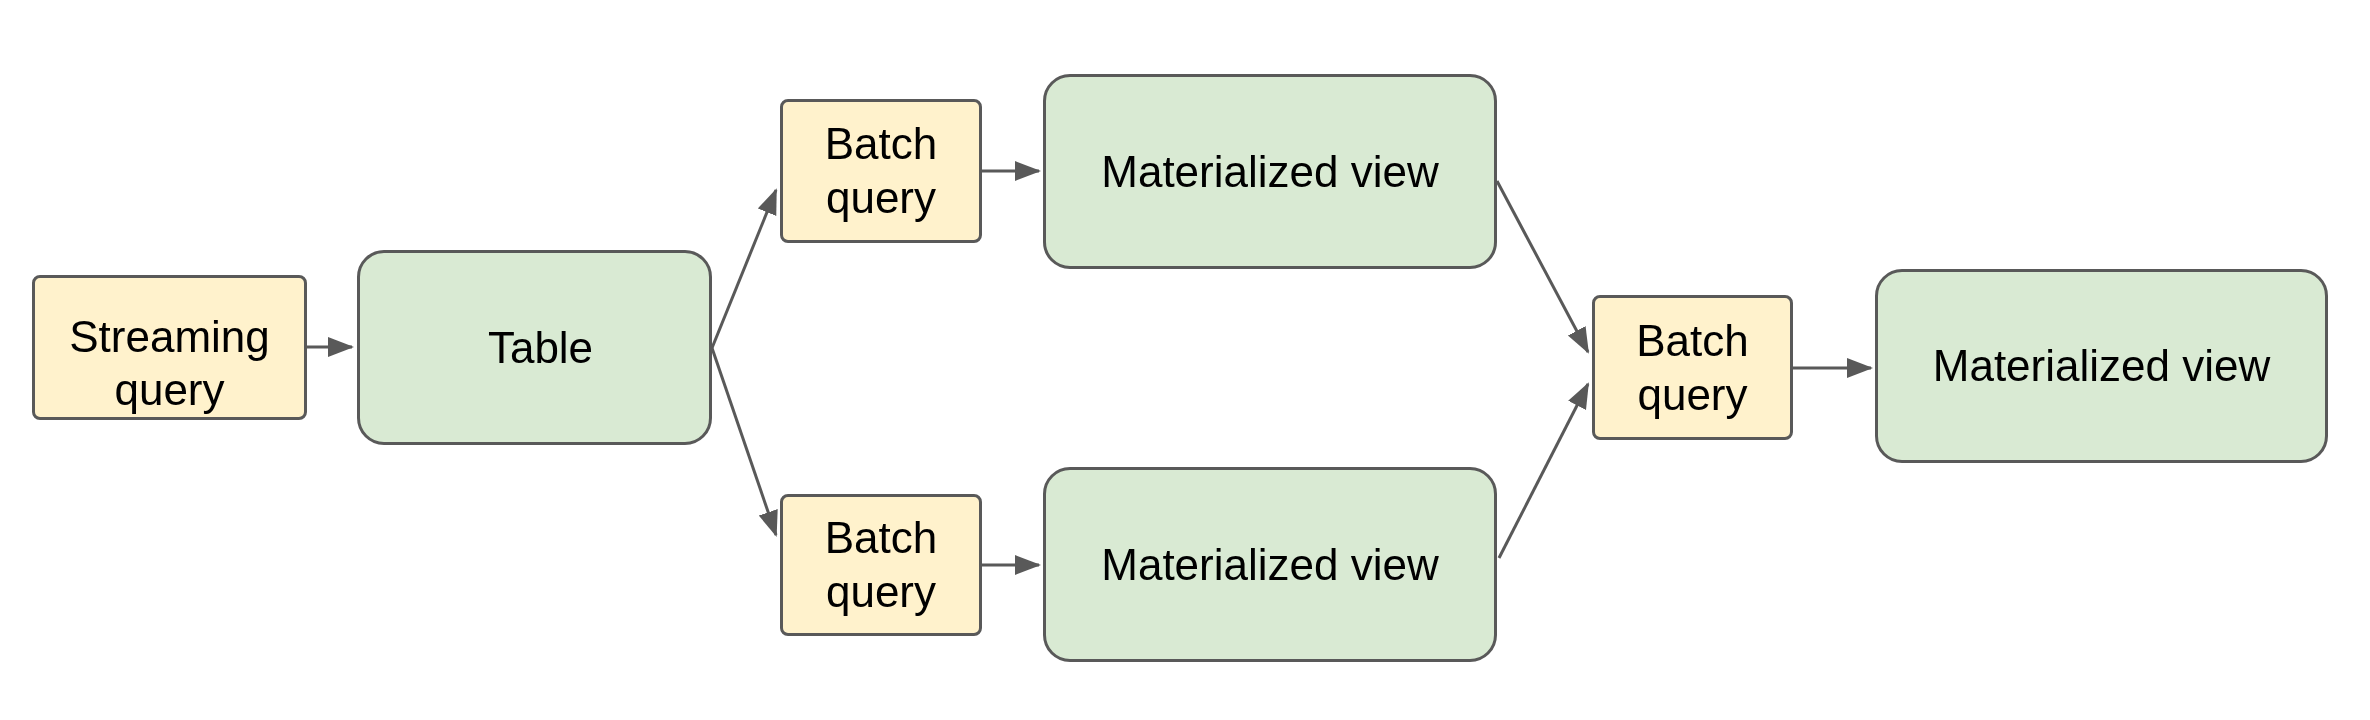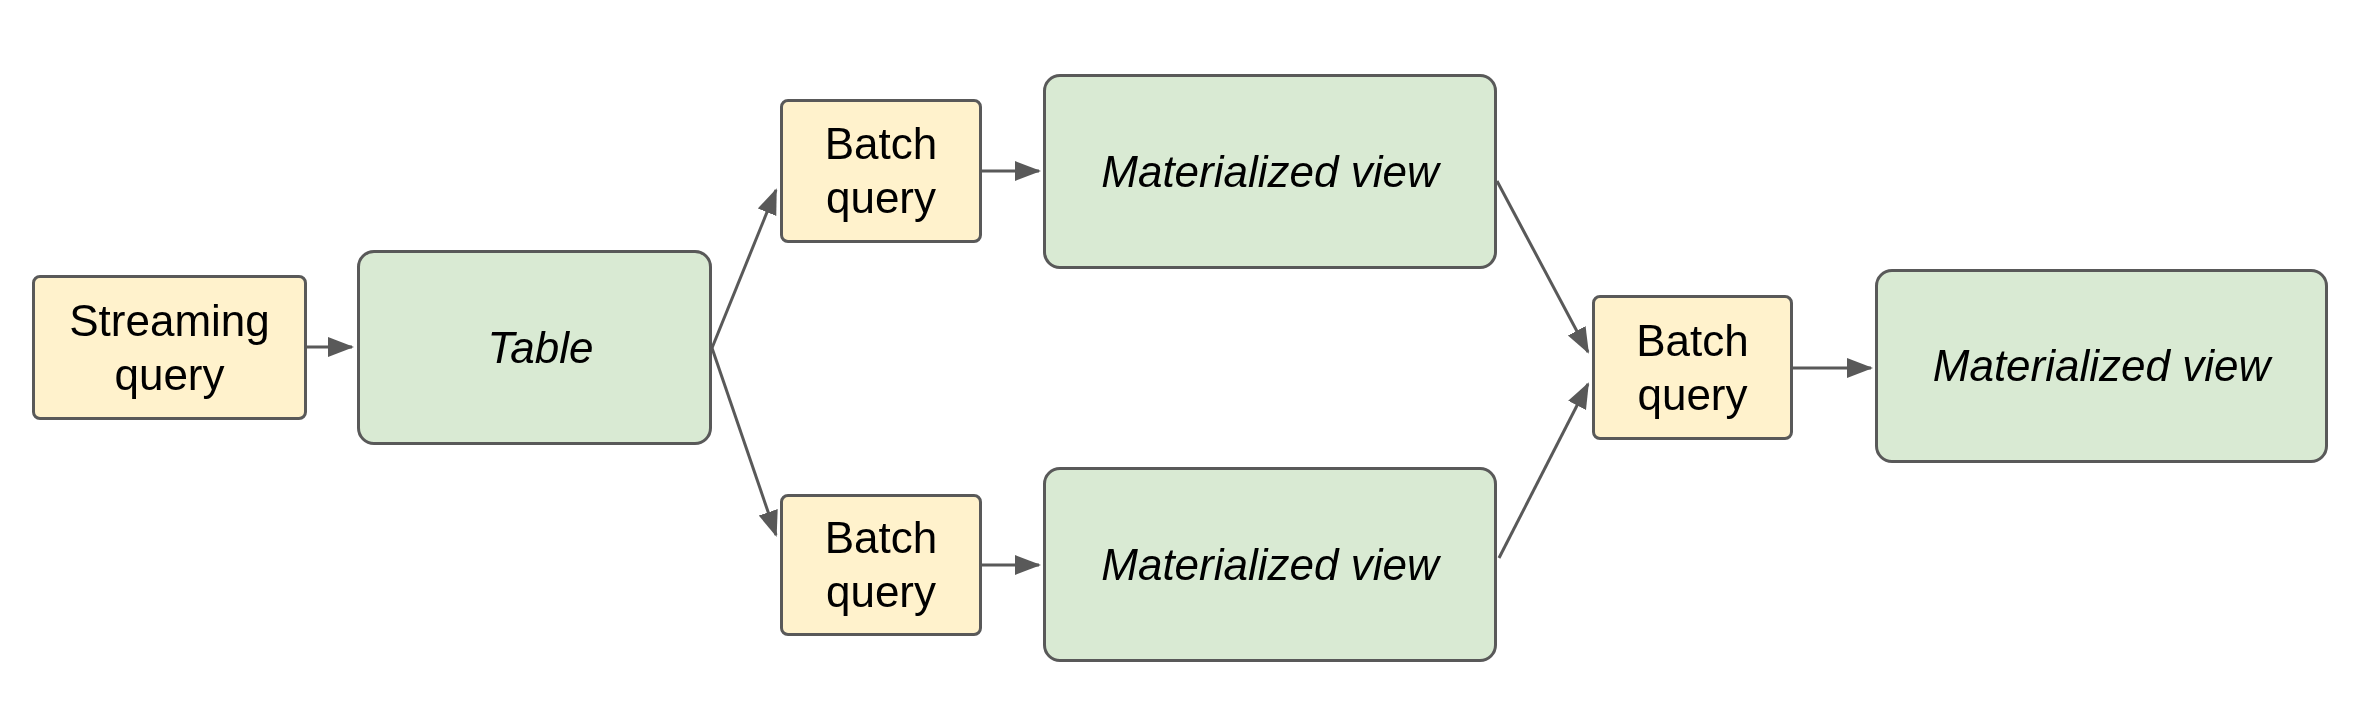--- a/index.html
+++ b/index.html
@@ -41,27 +41,26 @@
     color: var(--text);
     font-size: 44px;
     line-height: 1.22;
   }
   .node-query {
     background: var(--query-fill);
     border-radius: 8px;
   }
   .node-view {
     background: var(--view-fill);
-    border-radius: 17px;
-    font-style: italic;
+    border-radius: 27px;
   }
   .node-label { display: block; padding: 0 12px; }
 
   
-  #node-streaming-query        { left: 32px;   top: 275px; width: 275px; height: 145px; }
+  #node-streaming-query        { left: 32px;   top: 275px; width: 275px; height: 145px; align-items: flex-end; }
   #node-table                  { left: 357px;  top: 250px; width: 355px; height: 195px; padding-left: 12px; }
   #node-batch-query-top        { left: 780px;  top: 99px;  width: 202px; height: 144px; }
   #node-materialized-view-top  { left: 1043px; top: 74px;  width: 454px; height: 195px; }
   #node-batch-query-bottom     { left: 780px;  top: 494px; width: 202px; height: 142px; }
   #node-materialized-view-bottom{ left: 1043px; top: 467px; width: 454px; height: 195px; }
   #node-batch-query-right      { left: 1592px; top: 295px; width: 201px; height: 145px; }
   #node-materialized-view-right{ left: 1875px; top: 269px; width: 453px; height: 194px; }
 </style>
 </head>
 <body>

